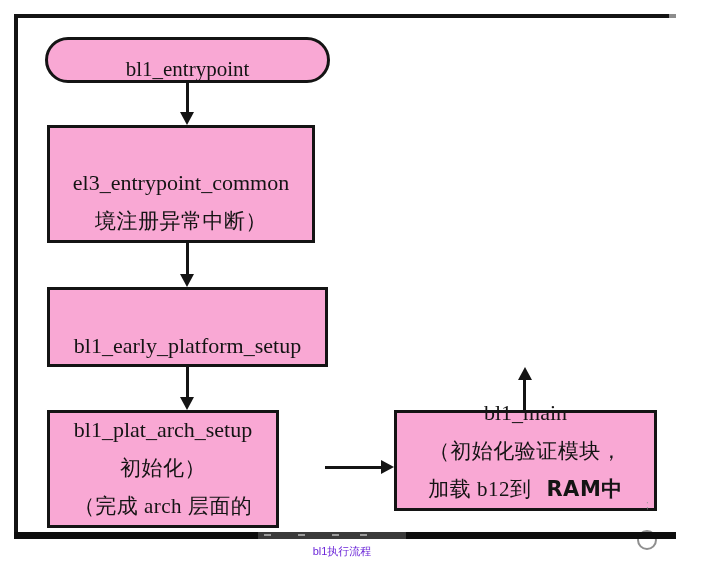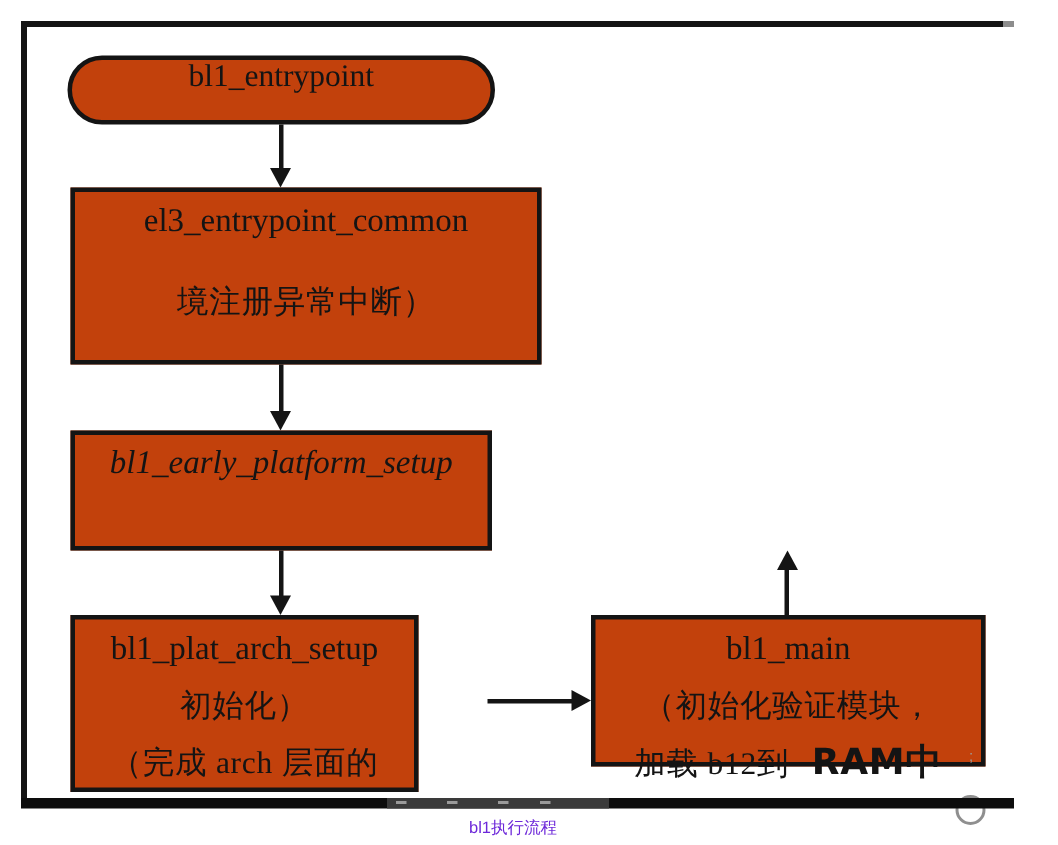--- a/index.html
+++ b/index.html
@@ -11,31 +11,31 @@
   .frame-top{position:absolute;left:14px;top:14px;width:655px;height:4px;background:#141414;}
   .frame-top-tip{position:absolute;left:669px;top:14px;width:7px;height:4px;background:#8d8d8d;}
   .frame-left{position:absolute;left:14px;top:14px;width:4px;height:519px;background:#141414;}
   .bottom-bar{position:absolute;left:14px;top:532px;width:662px;height:7px;background:#0d0d0d;z-index:3;}
   .bar-gray{position:absolute;left:244px;top:0;width:148px;height:7px;background:#3a3a3a;}
   .bar-speck{position:absolute;top:2px;width:7px;height:2px;background:#9a9a9a;}
   .circle-artifact{position:absolute;left:637px;top:530px;width:16px;height:16px;
     border:2px solid #8f8f8f;border-radius:50%;z-index:2;background:transparent;}
   
   .node{
-    position:absolute;background:#c2410c;border:3px solid #141414;box-sizing:border-box;
-    display:flex;flex-direction:column;align-items:center;justify-content:flex-start;text-align:center;
+    position:absolute;background:#f9a8d4;border:3px solid #141414;box-sizing:border-box;
+    display:flex;flex-direction:column;align-items:center;justify-content:flex-end;text-align:center;
   }
   .stadium{border-radius:23px;}
   .line{white-space:nowrap;line-height:38px;}
   .t-en{font-size:22px;}
   .t-zh{font-size:21px;letter-spacing:0.5px;}
   .two-line .line{line-height:36px;}
   .mixed-row{display:flex;align-items:baseline;line-height:38px;}
   .t-bold-sans{font-family:"DejaVu Sans","Liberation Sans",sans-serif;font-weight:bold;
-    font-size:24px;margin-left:15px;letter-spacing:0.5px;}
+    font-size:21px;margin-left:15px;letter-spacing:0.5px;}
   .tiny-artifact{position:absolute;left:646px;top:500px;font-size:10px;color:#9a9a9a;
     font-family:"Liberation Sans",sans-serif;line-height:10px;}
   
   .vline{position:absolute;width:3px;background:#141414;}
   .hline{position:absolute;height:3px;background:#141414;}
   .head-down{position:absolute;width:0;height:0;border-left:7px solid transparent;
     border-right:7px solid transparent;border-top:13px solid #141414;}
   .head-up{position:absolute;width:0;height:0;border-left:7px solid transparent;
     border-right:7px solid transparent;border-bottom:13px solid #141414;}
   .head-right{position:absolute;width:0;height:0;border-top:7px solid transparent;
@@ -60,26 +60,26 @@
     <div class="bar-speck" style="left:250px;"></div>
     <div class="bar-speck" style="left:284px;"></div>
     <div class="bar-speck" style="left:318px;"></div>
     <div class="bar-speck" style="left:346px;"></div>
   </div>
 
   <div class="node stadium" style="left:45px;top:37px;width:285px;height:46px;">
     <div class="line t-en" style="font-size:21px;line-height:21px;">bl1_entrypoint</div>
   </div>
 
-  <div class="node" style="left:47px;top:125px;width:314px;height:118px;gap:16px;">
+  <div class="node" style="left:47px;top:125px;width:268px;height:118px;">
     <div class="line t-en">el3_entrypoint_common</div>
     <div class="line t-zh">境注册异常中断）</div>
   </div>
 
-  <div class="node two-line" style="left:47px;top:287px;width:281px;height:80px;font-style:italic;">
+  <div class="node two-line" style="left:47px;top:287px;width:281px;height:80px;">
     <div class="line t-en">bl1_early_platform_setup</div>
   </div>
 
   <div class="node" style="left:47px;top:410px;width:232px;height:118px;">
     <div class="line t-en">bl1_plat_arch_setup</div>
     <div class="line t-zh">初始化）</div>
     <div class="line t-zh">（完成 arch 层面的</div>
   </div>
 
 

